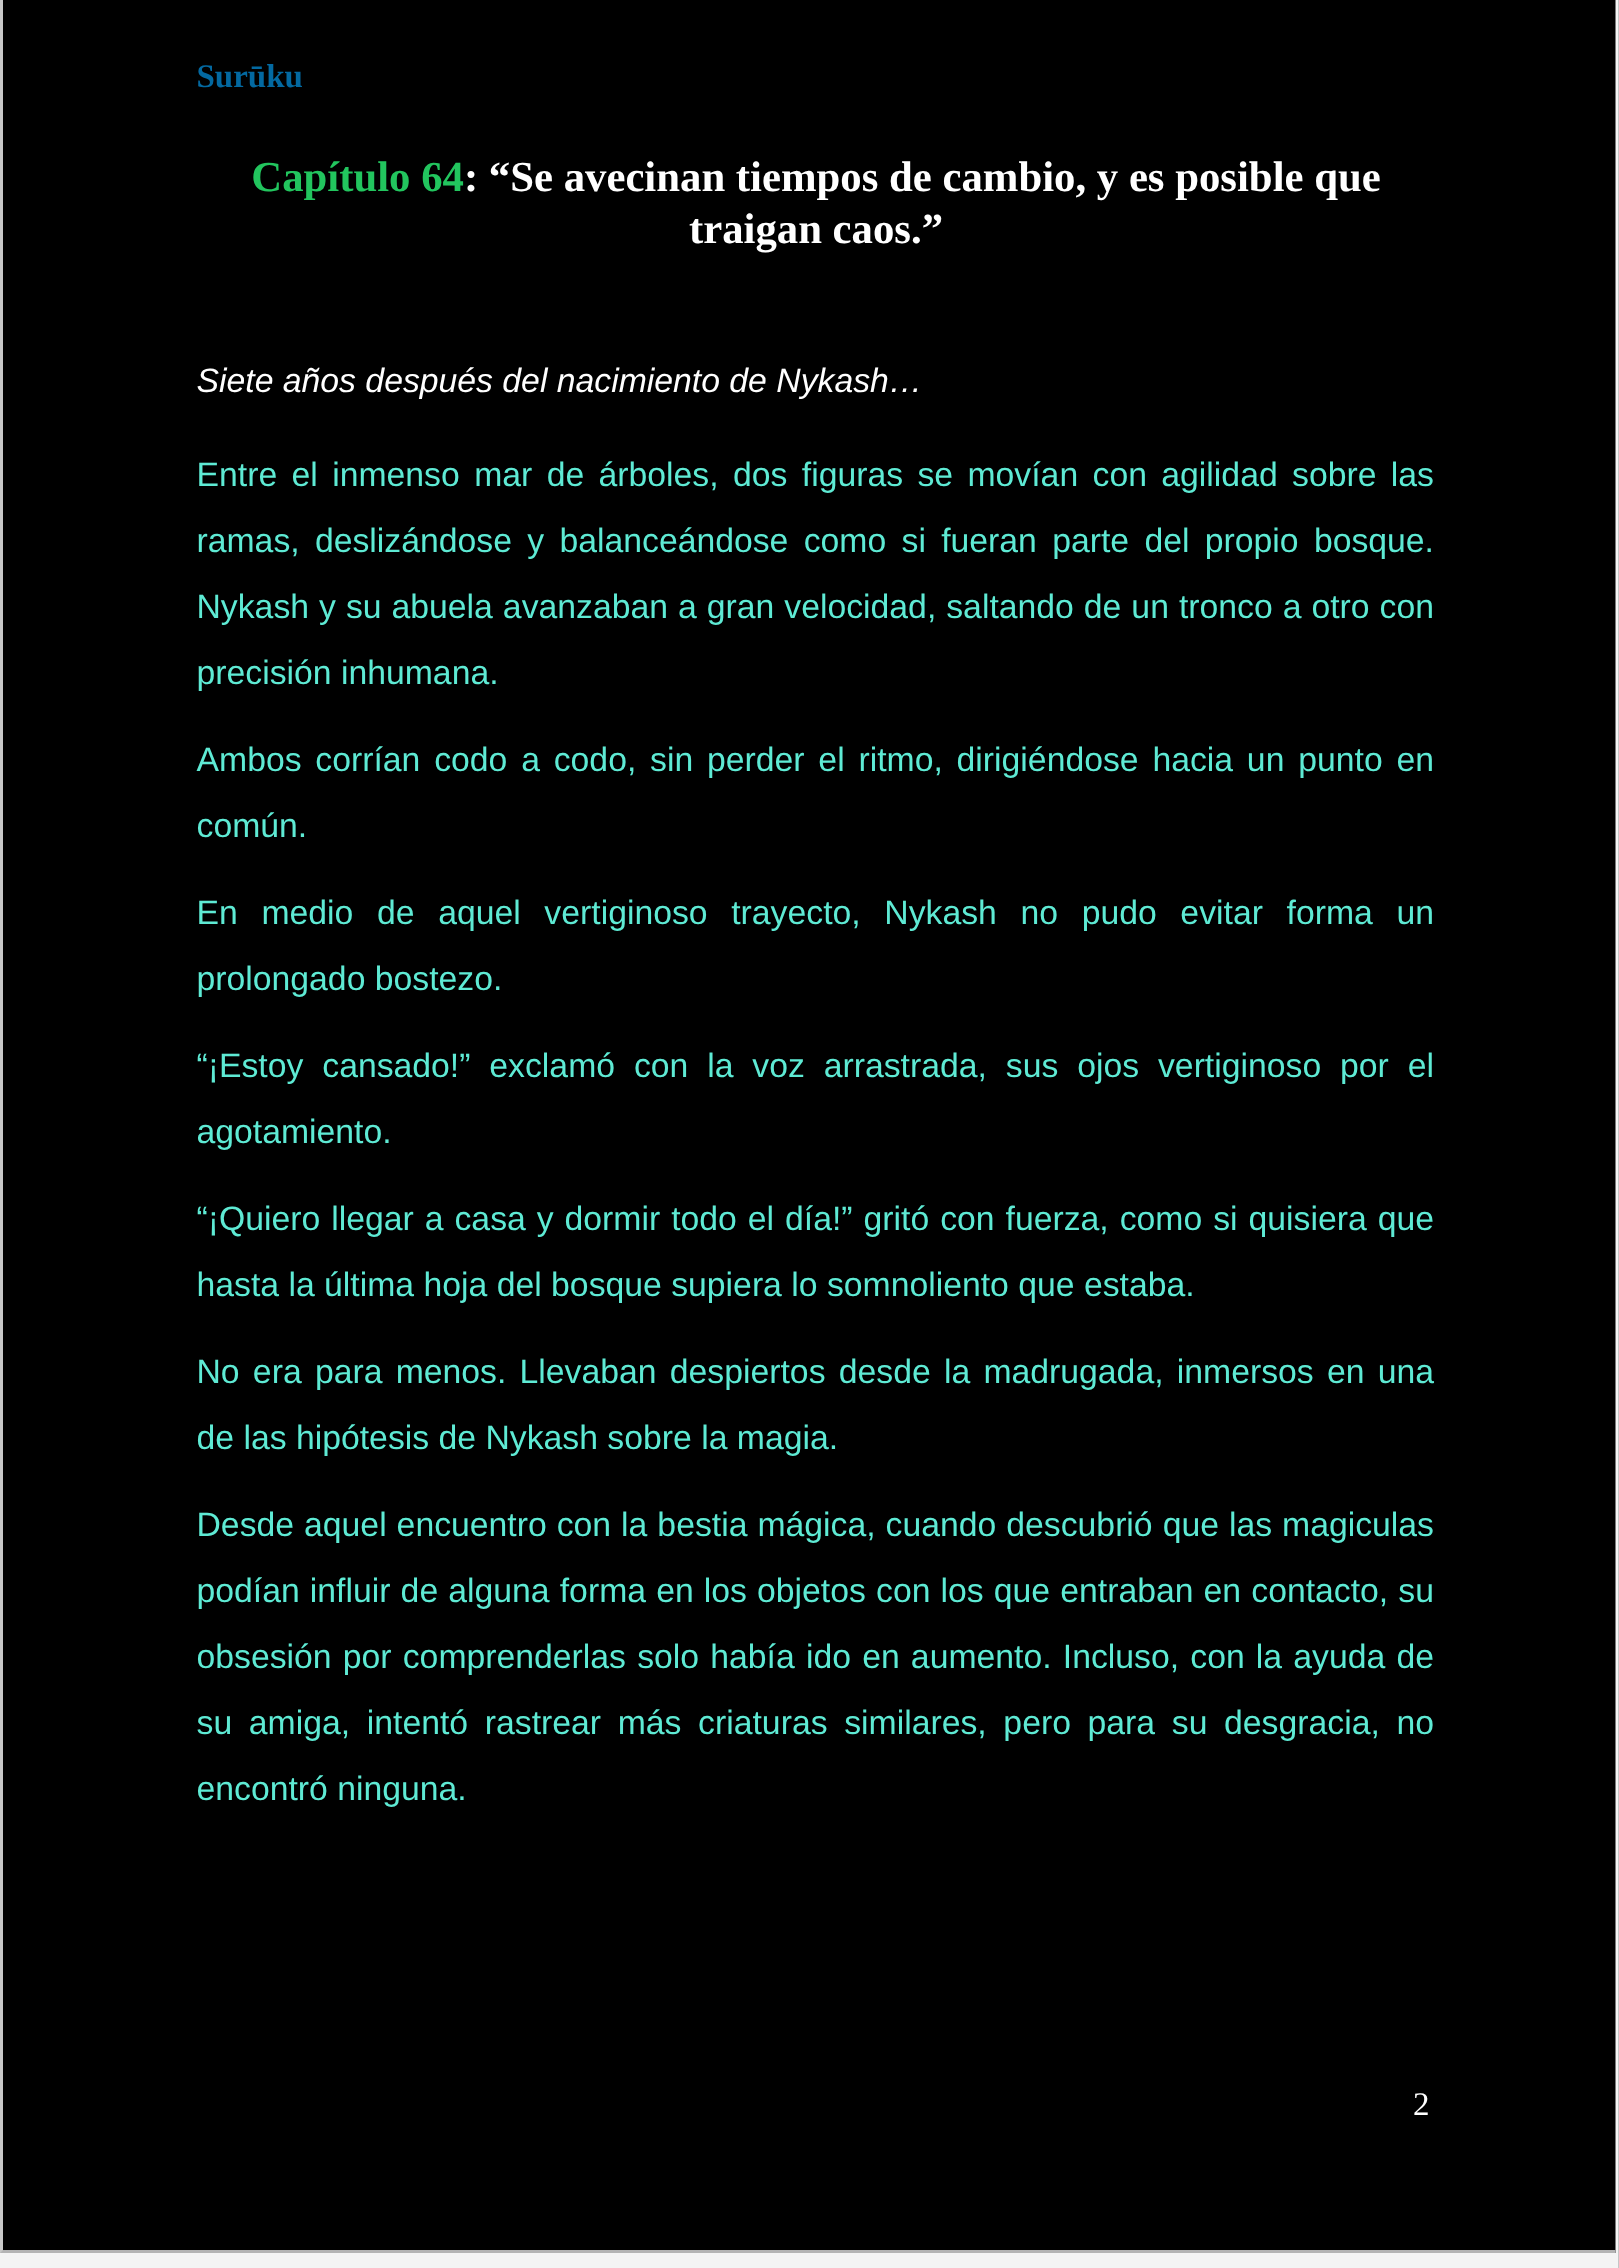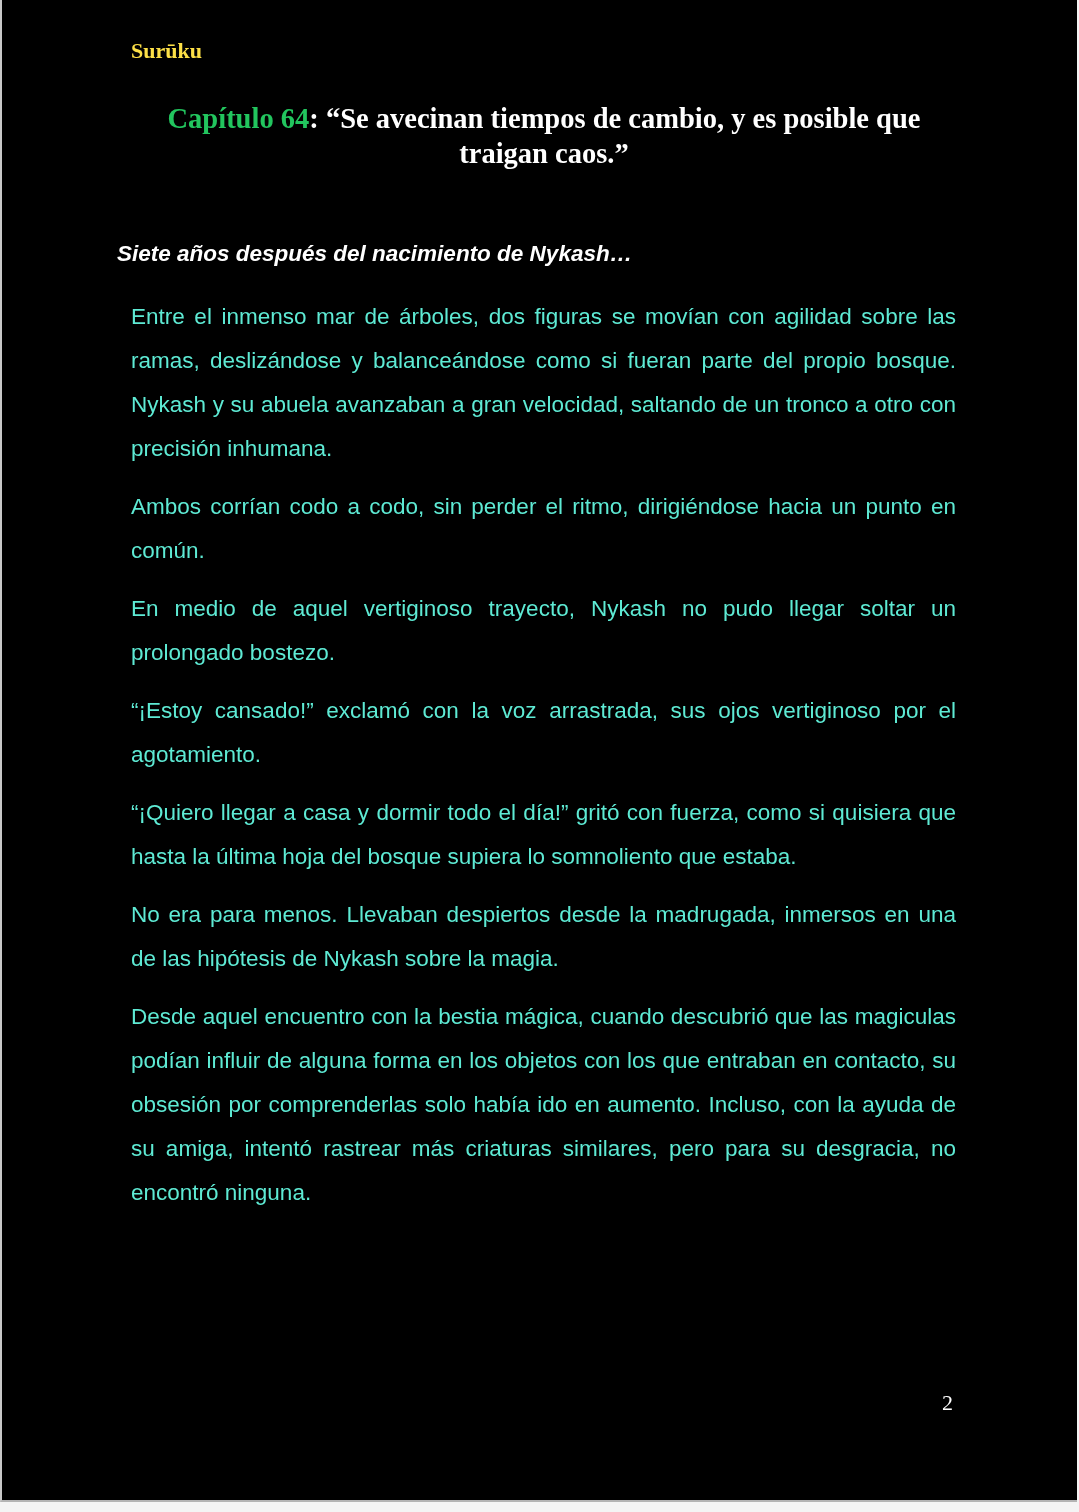--- a/index.html
+++ b/index.html
@@ -29,41 +29,41 @@
       color: #ffffff;
     }
     .running-header {
       position: absolute;
       left: 129px;
       top: 37px;
       font-family: "Liberation Serif", serif;
       font-weight: bold;
       font-size: 22px;
       line-height: 28px;
-      color: #fde047;
+      color: #0369a1;
     }
     .chapter-title {
       position: absolute;
       left: 129px;
       top: 101px;
       width: 826px;
       text-align: center;
       font-family: "Liberation Serif", serif;
       font-weight: bold;
       font-size: 28.5px;
       line-height: 35px;
       color: #ffffff;
     }
     .chapter-label { color: #22c55e; }
     .subtitle {
       position: absolute;
-      left: 115px;
+      left: 129px;
       top: 239px;
       font-family: "Liberation Sans", sans-serif;
-      font-weight: bold;
+      font-weight: normal;
       font-style: italic;
       font-size: 22.5px;
       line-height: 30px;
       color: #ffffff;
     }
     .body-text {
       position: absolute;
       left: 129px;
       top: 295px;
       width: 825px;
@@ -96,21 +96,21 @@
 
     <div class="chapter-title">
       <span class="chapter-label">Capítulo 64</span><span>: </span><span>“Se avecinan tiempos de cambio, y es posible que traigan caos.”</span>
     </div>
 
     <div class="subtitle">Siete años después del nacimiento de Nykash…</div>
 
     <div class="body-text">
       <p>Entre el inmenso mar de árboles, dos figuras se movían con agilidad sobre las ramas, deslizándose y balanceándose como si fueran parte del propio bosque. Nykash y su abuela avanzaban a gran velocidad, saltando de un tronco a otro con precisión inhumana.</p>
       <p>Ambos corrían codo a codo, sin perder el ritmo, dirigiéndose hacia un punto en común.</p>
-      <p>En medio de aquel vertiginoso trayecto, Nykash no pudo llegar soltar un prolongado bostezo.</p>
+      <p>En medio de aquel vertiginoso trayecto, Nykash no pudo evitar forma un prolongado bostezo.</p>
       <p>“¡Estoy cansado!” exclamó con la voz arrastrada, sus ojos vertiginoso por el agotamiento.</p>
       <p>“¡Quiero llegar a casa y dormir todo el día!” gritó con fuerza, como si quisiera que hasta la última hoja del bosque supiera lo somnoliento que estaba.</p>
       <p>No era para menos. Llevaban despiertos desde la madrugada, inmersos en una de las hipótesis de Nykash sobre la magia.</p>
       <p>Desde aquel encuentro con la bestia mágica, cuando descubrió que las magiculas podían influir de alguna forma en los objetos con los que entraban en contacto, su obsesión por comprenderlas solo había ido en aumento. Incluso, con la ayuda de su amiga, intentó rastrear más criaturas similares, pero para su desgracia, no encontró ninguna.</p>
     </div>
 
     <div class="page-number">2</div>
 
   </div>
 </div>

